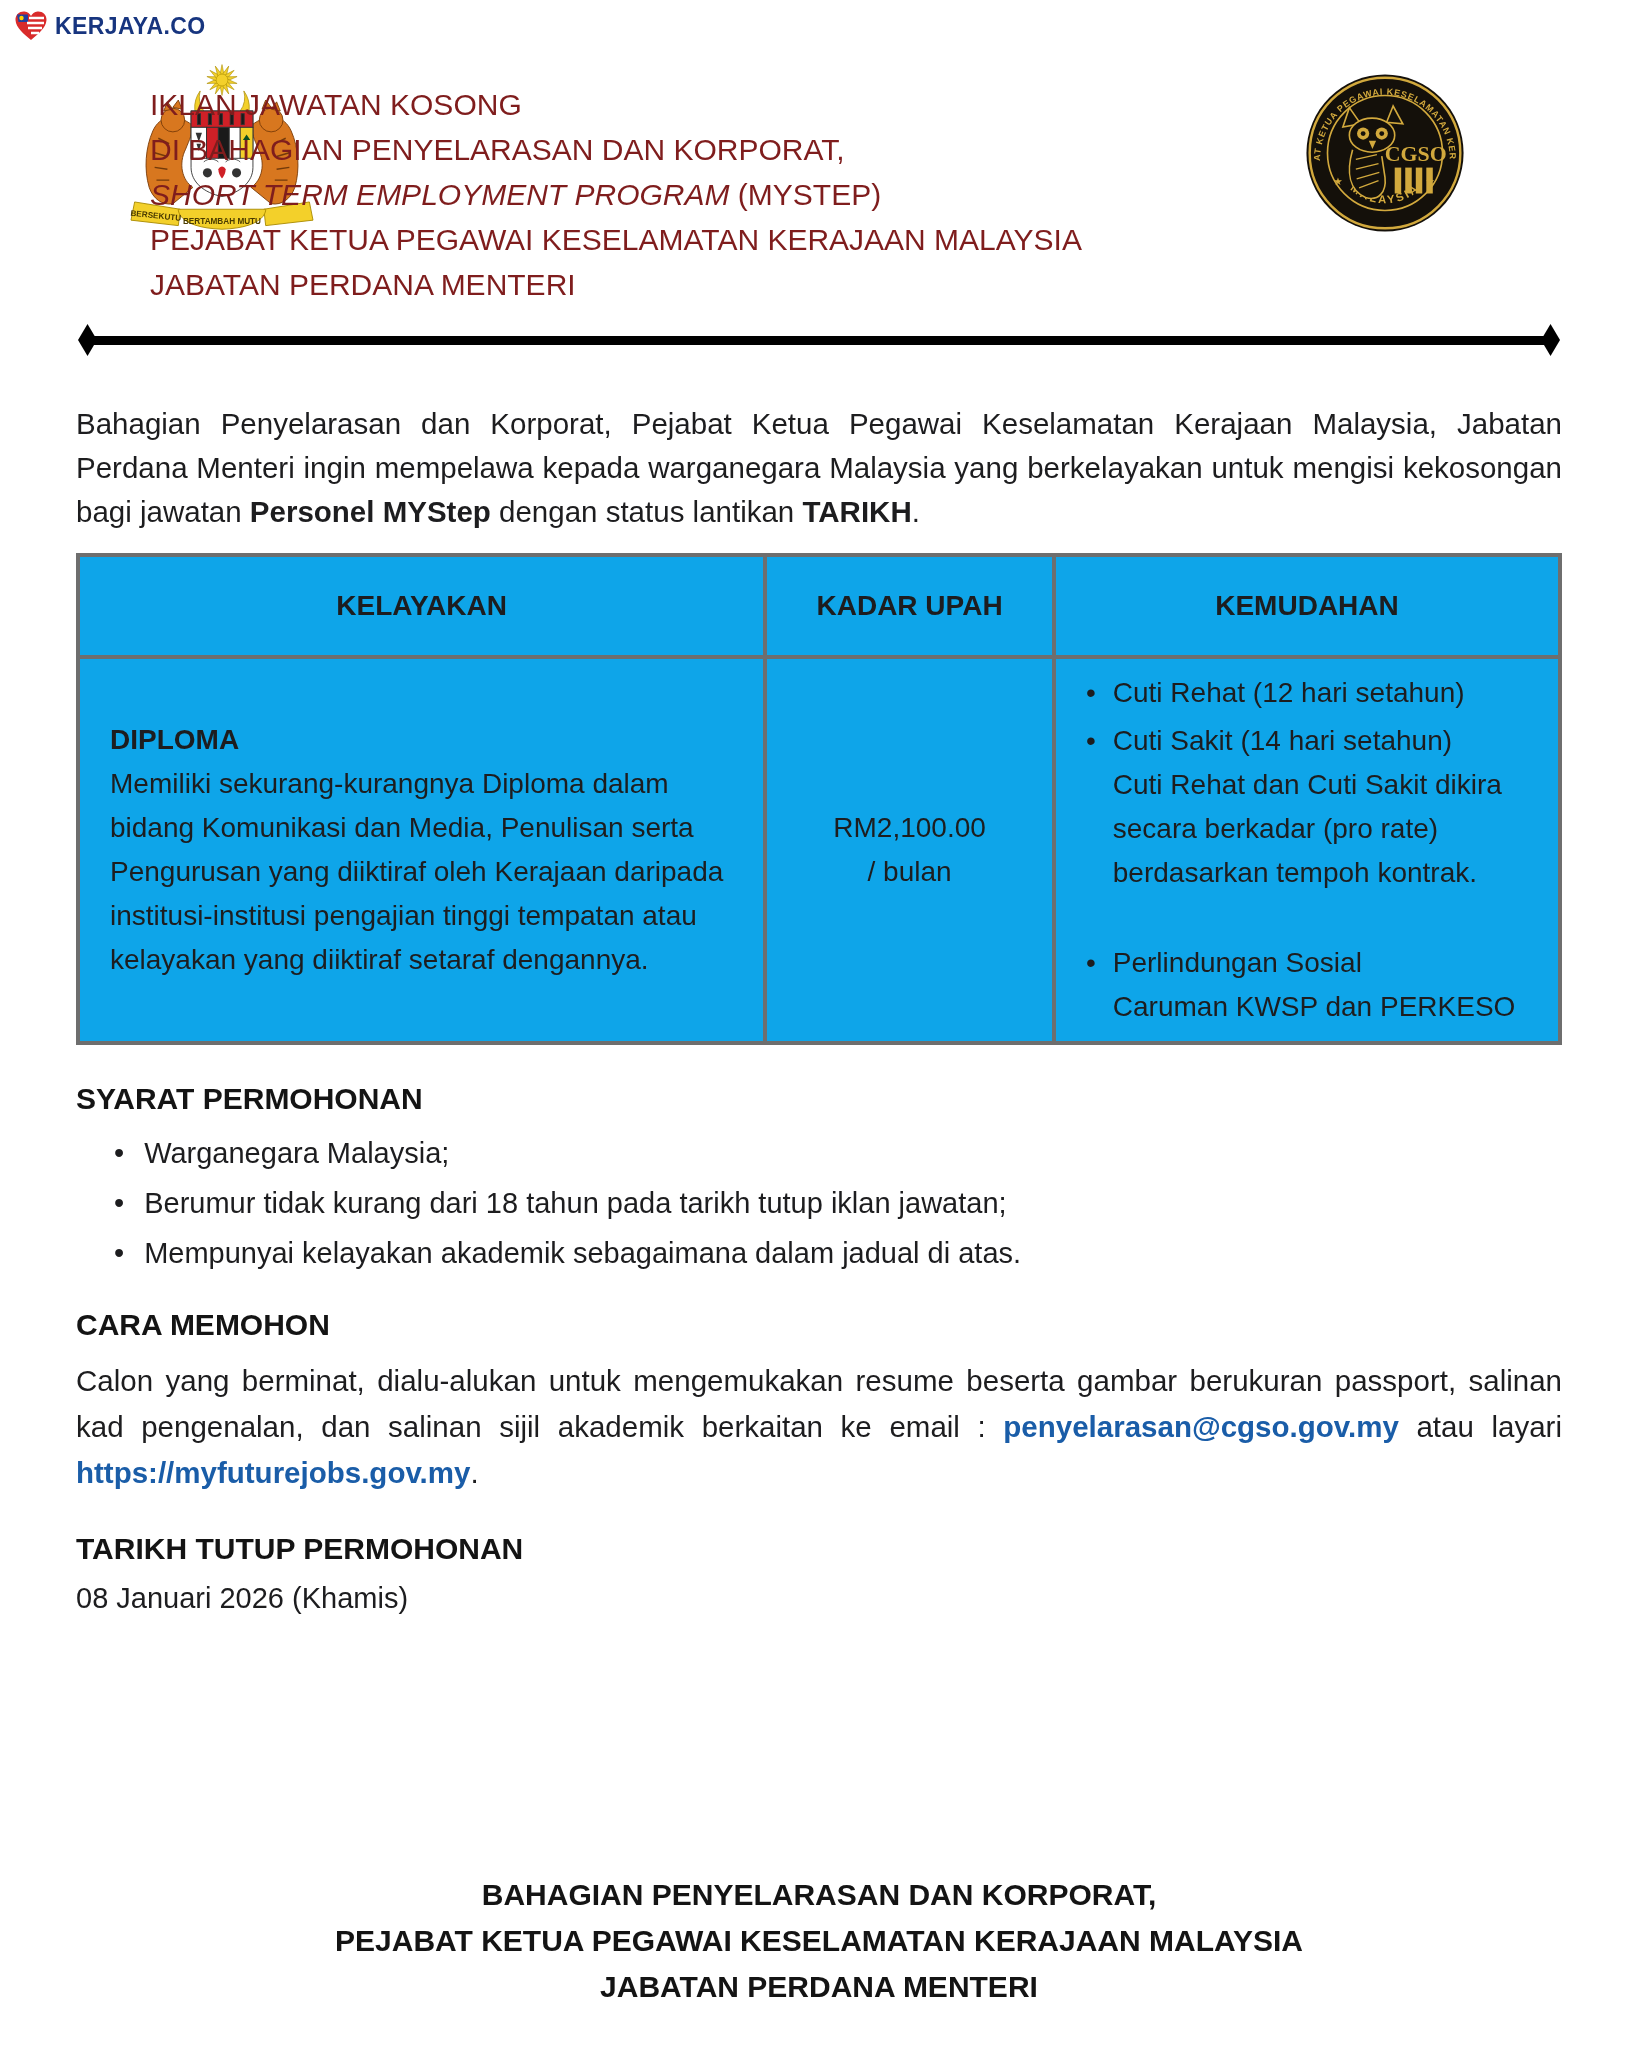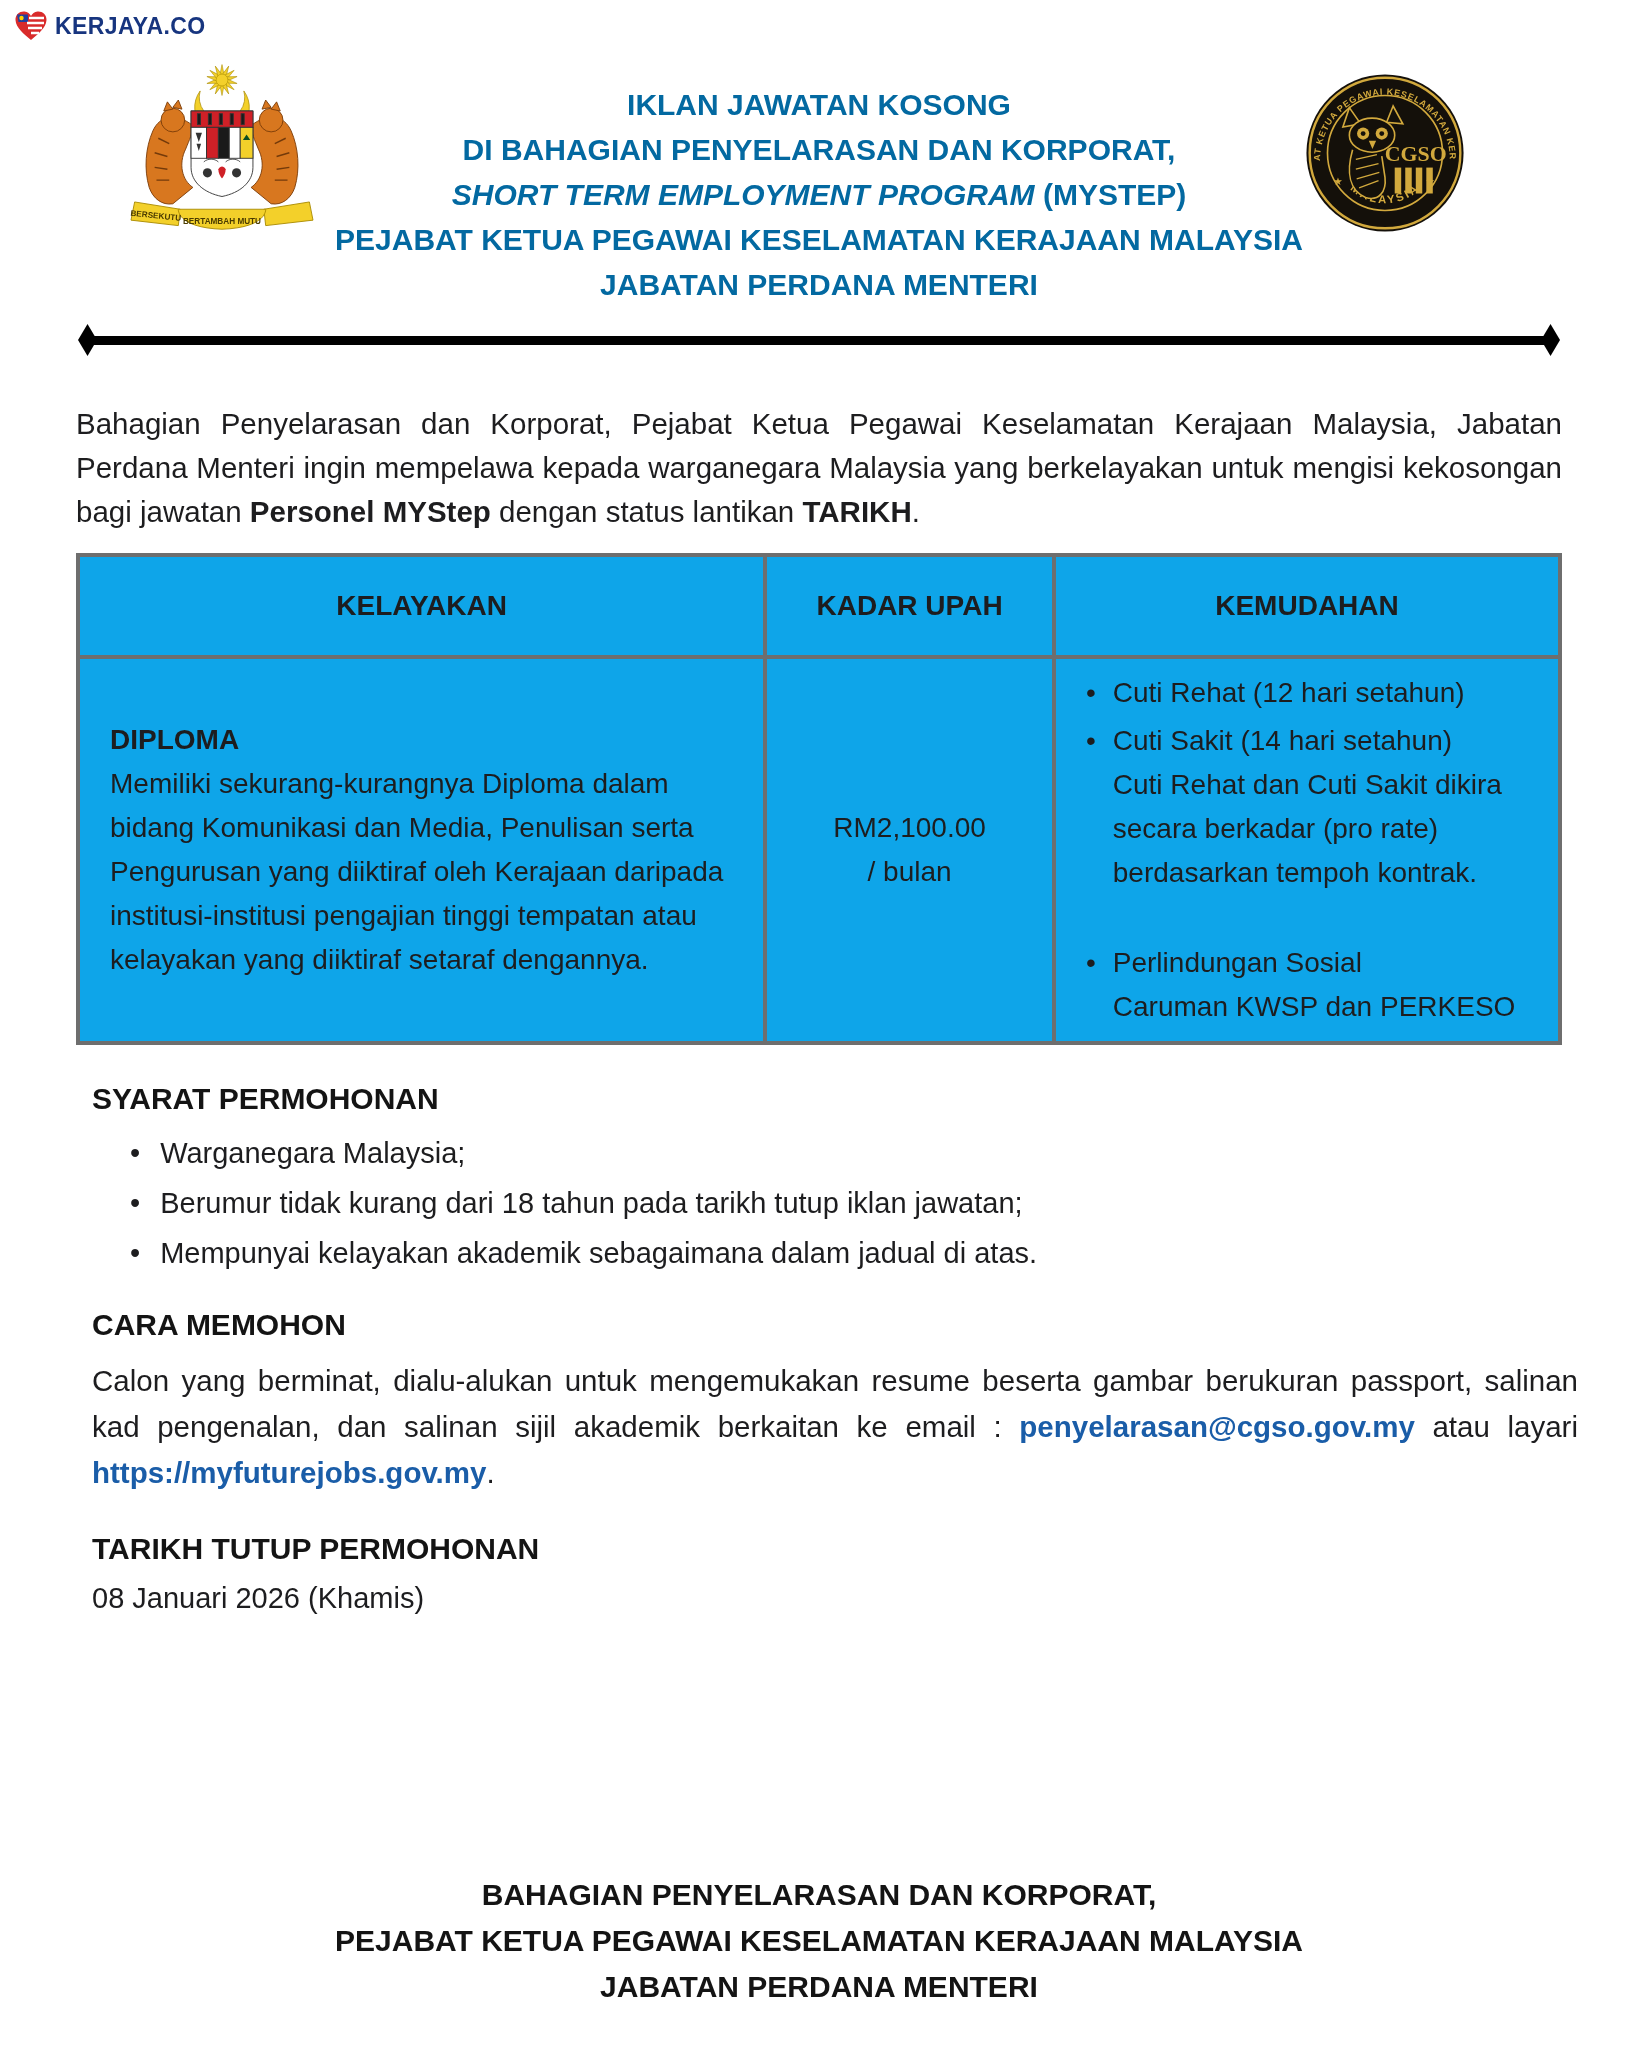--- a/index.html
+++ b/index.html
@@ -5,22 +5,22 @@
   html,body{margin:0;padding:0;background:#ffffff;}
   .page{
     position:relative;width:1638px;height:2042px;background:#ffffff;
     font-family:"Liberation Sans",sans-serif;color:#1d1d1f;overflow:hidden;
   }
   
   .brand{position:absolute;top:10px;left:14px;display:flex;align-items:center;gap:7px;cursor:pointer;}
   .brand-name{font-size:23px;font-weight:bold;color:#17357f;letter-spacing:.4px;}
   
   .masthead-text{
-    position:absolute;top:82px;left:150px;right:150px;text-align:center;
-    font-weight:bold;font-size:30px;line-height:45px;color:#0369a1;
+    position:absolute;top:82px;left:150px;right:150px;text-align:left;
+    font-weight:normal;font-size:30px;line-height:45px;color:#7f1d1d;
   }
   .masthead-text .it{font-style:italic;}
   .emblem-left{position:absolute;top:60px;left:112px;width:220px;height:182px;}
   .emblem-right{position:absolute;top:72px;left:1304px;width:162px;height:162px;}
   
   .divider{position:absolute;top:324px;left:78px;right:78px;display:flex;align-items:center;}
   .divider .line{flex:1;height:9px;background:#000;}
   .diamond{width:19px;height:32px;background:#000;flex:0 0 auto;
     clip-path:polygon(50% 0,100% 50%,50% 100%,0 50%);}
   .diamond.l{margin-right:-5px;} .diamond.r{margin-left:-5px;}
@@ -38,21 +38,21 @@
   .jobtable td{height:380px;vertical-align:middle;font-size:28px;line-height:44px;}
   td.qual{padding:0 30px;}
   .qual-title{font-weight:bold;}
   td.wage{text-align:center;}
   td.benefits{padding:0 12px 0 30px;}
   .benefit{display:flex;gap:17px;margin:4px 0;align-items:flex-start;}
   .benefit .dot{flex:0 0 auto;line-height:44px;}
   .benefit.gap{margin-top:46px;}
   .benefit .bl{display:block;}
   
-  .sec{position:absolute;left:92px;width:1486px;}
+  .sec{position:absolute;left:76px;width:1486px;}
   .sec-title{font-size:30px;font-weight:bold;margin:0;color:#141414;}
   .sec-syarat{top:1082px;}
   .bullets{margin-top:12px;}
   .bullet-row{display:flex;gap:20px;padding-left:38px;font-size:29px;line-height:50px;}
   .bullet-row .dot{flex:0 0 auto;}
   .sec-cara{top:1308px;}
   .sec-cara p{margin:16px 0 0;font-size:29.5px;line-height:46px;text-align:justify;}
   a.doclink{color:#1a5da8;font-weight:bold;text-decoration:none;}
   .sec-tarikh{top:1532px;}
   .sec-tarikh .val,.sec-pertanyaan .val{margin-top:16px;font-size:29px;}

